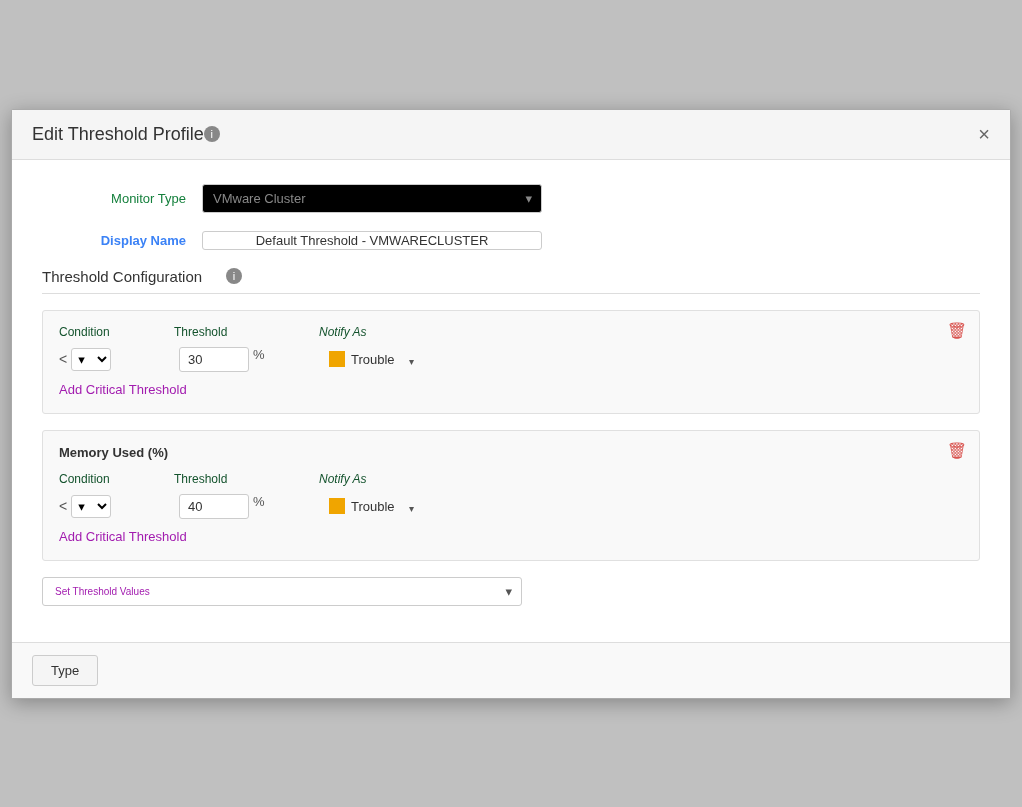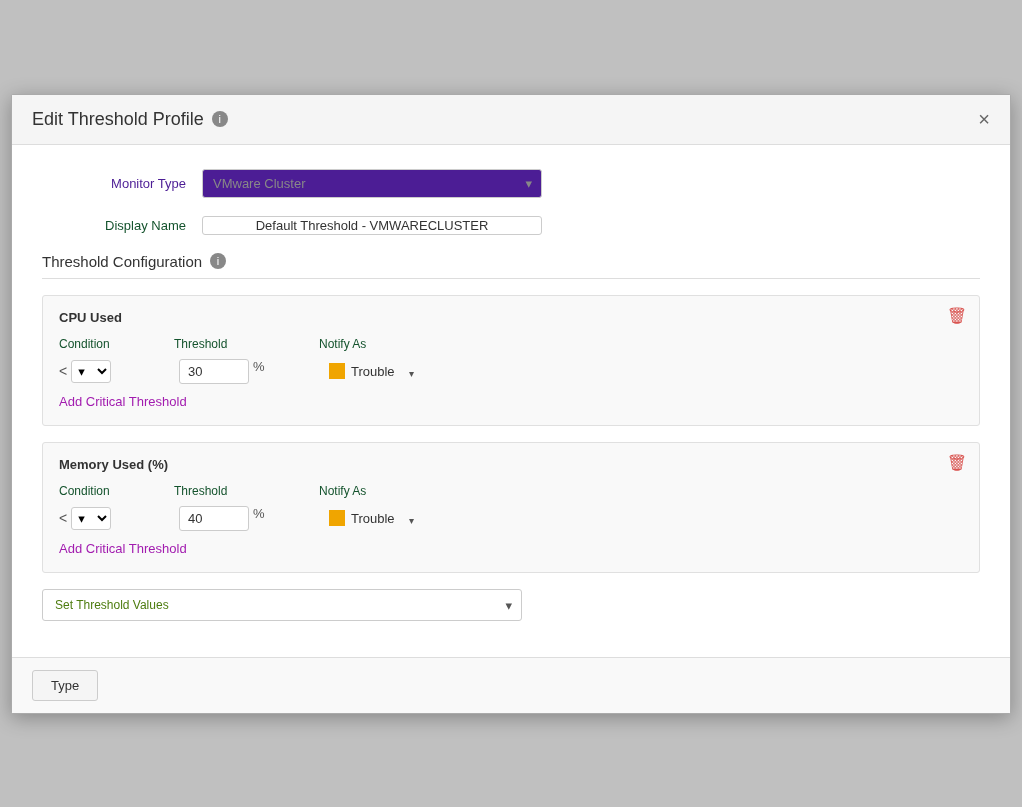--- a/index.html
+++ b/index.html
@@ -26,21 +26,21 @@
       display: flex;
       align-items: center;
       justify-content: space-between;
     }
     .dialog-title {
       font-size: 18px;
       font-weight: normal;
       color: #333;
       display: flex;
       align-items: center;
-      gap: 8px;
+      gap: 0;
     }
     .info-icon {
       width: 16px;
       height: 16px;
       border-radius: 50%;
       background: #888;
       color: #fff;
       font-size: 11px;
       display: inline-flex;
       align-items: center;
@@ -60,41 +60,42 @@
     }
     .form-row {
       display: flex;
       align-items: center;
       margin-bottom: 18px;
     }
     .form-label {
       width: 160px;
       text-align: right;
       padding-right: 16px;
-      color: #4c1d95;
+      color: #15803d;
       font-size: 13px;
     }
     .form-label.required {
-      color: #14532d;
+      color: #3b82f6;
+      font-weight: bold;
     }
     .form-control {
       flex: 1;
       max-width: 340px;
     }
     .select-wrapper {
       position: relative;
       display: inline-block;
       width: 340px;
     }
     .select-wrapper select {
       width: 100%;
       padding: 6px 30px 6px 10px;
       border: 1px solid #ccc;
       border-radius: 3px;
-      background: #4c1d95;
+      background: #000000;
       color: #888;
       font-size: 13px;
       appearance: none;
       cursor: pointer;
     }
     .select-arrow {
       position: absolute;
       right: 10px;
       top: 50%;
       transform: translateY(-50%);
@@ -110,21 +111,21 @@
       color: #333;
       text-align: center;
     }
 
     .section-title {
       font-size: 15px;
       color: #333;
       font-weight: normal;
       display: flex;
       align-items: center;
-      gap: 8px;
+      gap: 24px;
       margin-bottom: 8px;
     }
     .divider {
       border: none;
       border-top: 1px solid #ddd;
       margin-bottom: 16px;
     }
 
     .threshold-card {
       border: 1px solid #e0e0e0;
@@ -145,21 +146,21 @@
     }
     .threshold-table-header {
       display: flex;
       gap: 5px;
       margin-bottom: 8px;
       color: #14532d;
       font-size: 12px;
     }
     .col-condition { width: 110px; }
     .col-threshold { width: 140px; }
-    .col-notify { width: 180px; }
+    .col-notify { width: 180px; font-style: italic; }
     .threshold-row {
       display: flex;
       align-items: center;
       gap: 10px;
       margin-bottom: 10px;
     }
     .condition-select {
       display: flex;
       align-items: center;
       gap: 4px;
@@ -266,22 +267,22 @@
       position: relative;
       display: inline-block;
       width: 480px;
     }
     .set-threshold-select select {
       width: 100%;
       padding: 8px 30px 8px 12px;
       border: 1px solid #ccc;
       border-radius: 3px;
       background: #fff;
-      font-size: 12px;
-      color: #4d7c0f;
+      font-size: 10px;
+      color: #a21caf;
       appearance: none;
       cursor: pointer;
     }
     .set-threshold-select .arrow {
       position: absolute;
       right: 10px;
       top: 50%;
       transform: translateY(-50%);
       pointer-events: none;
       color: #555;
@@ -339,21 +340,20 @@
     <div class="section-title">
       <span>Threshold Configuration</span>
       <span class="info-icon">i</span>
     </div>
     <hr class="divider">
 
     <div class="threshold-card">
       <button class="delete-btn" title="Delete">
         <span>🗑</span>
       </button>
-      <div class="threshold-card-title">CPU Used</div>
       <div class="threshold-table">
         <div class="threshold-table-header">
           <div class="col-condition">Condition</div>
           <div class="col-threshold">Threshold</div>
           <div class="col-notify">Notify As</div>
         </div>
         <div class="threshold-row">
           <div class="condition-select">
             <span>&lt;</span>
             <select>

